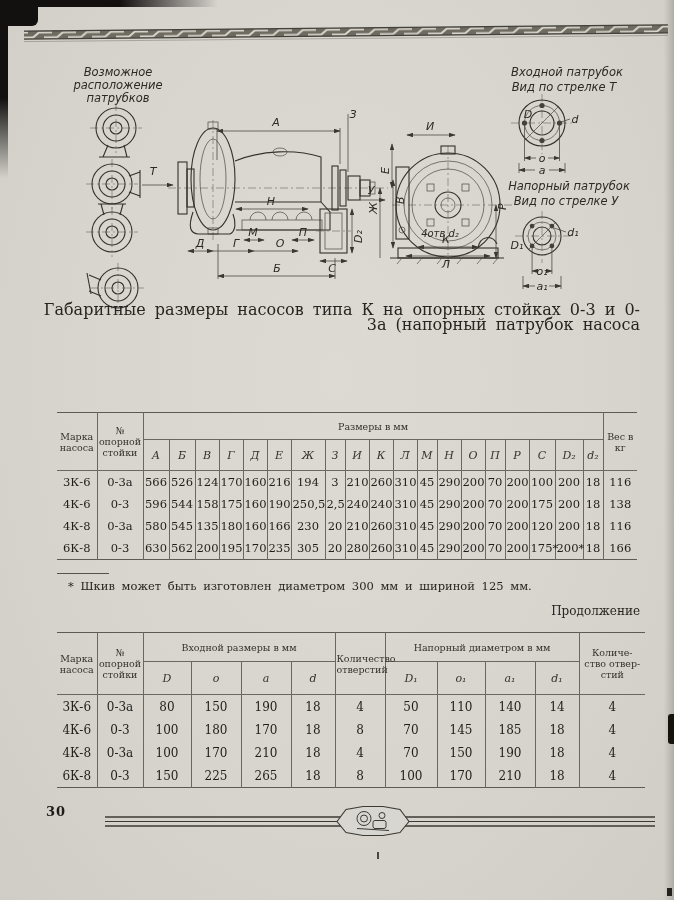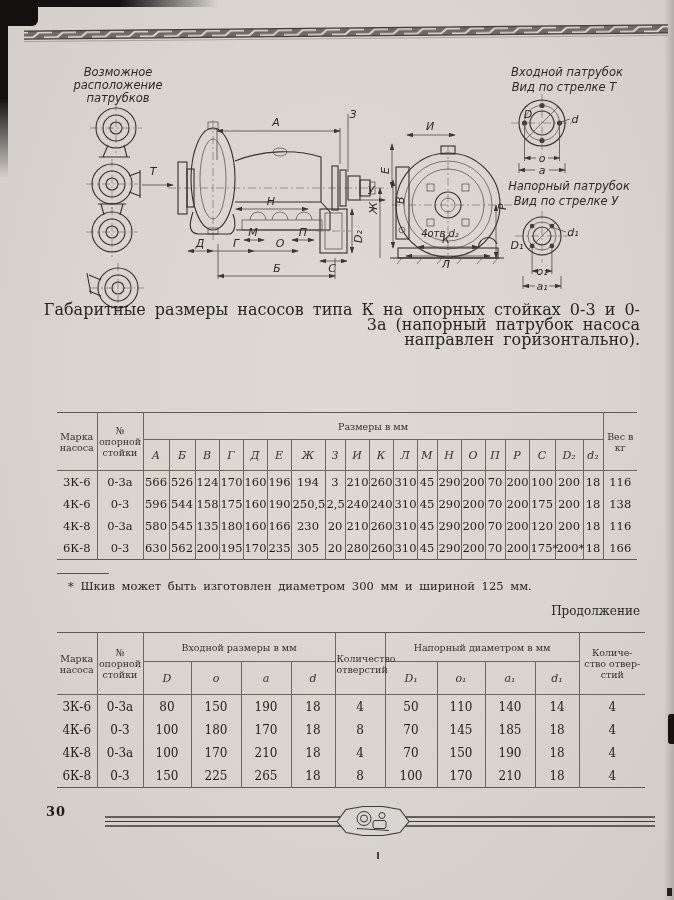--- a/index.html
+++ b/index.html
@@ -282,21 +282,20 @@
           <line class="dim" x1="19" y1="40" x2="19" y2="53"></line>
         <line class="dim" x1="-19" y1="50" x2="-7" y2="50" marker-start="url(#ar)"></line>
         <line class="dim" x1="7" y1="50" x2="19" y2="50" marker-end="url(#ar)"></line>
         <text class="dlab" x="0" y="53.5" text-anchor="middle">а₁</text>
       </g>
     </g>
   </svg>
 
   <div class="caption">
     <span>Габаритные размеры насосов типа К на опорных стойках 0-3 и 0-3а (напорный патрубок насоса</span><br>
-    <span>направлен горизонтально).</span>
   </div>
 
   <table class="scan t1">
     <colgroup>
       <col style="width:40px">
         <col style="width:46px">
       <col style="width:26px">
         <col style="width:26px">
         <col style="width:24px">
         <col style="width:24px">
@@ -350,21 +349,21 @@
     <tbody>
 
         <tr>
           <td class="no-l">3К-6</td>
           <td>0-3а</td>
           <td>566</td>
           <td>526</td>
           <td>124</td>
           <td>170</td>
           <td>160</td>
-          <td>196</td>
+          <td>216</td>
           <td>194</td>
           <td>3</td>
           <td>210</td>
           <td>260</td>
           <td>310</td>
           <td>45</td>
           <td>290</td>
           <td>200</td>
           <td>70</td>
           <td>200</td>

